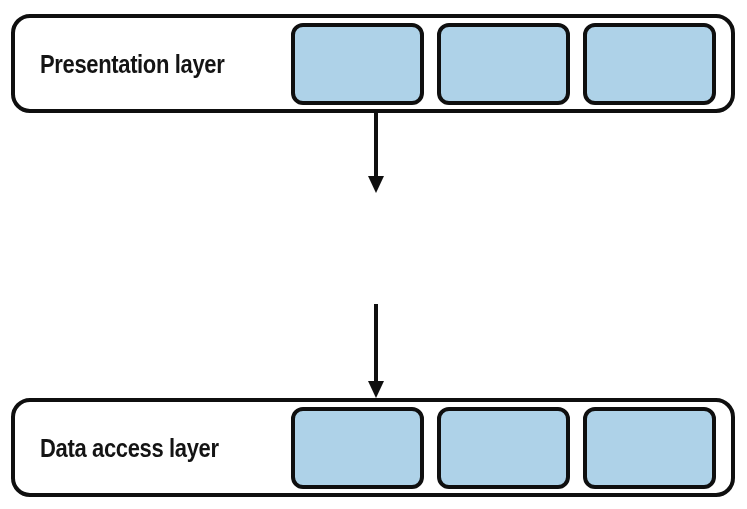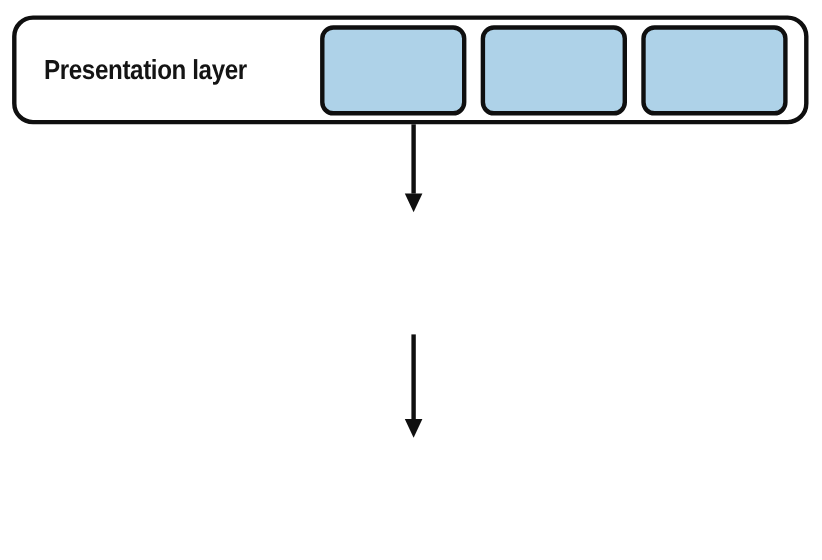--- a/index.html
+++ b/index.html
@@ -109,14 +109,22 @@
     <div class="shaft"></div>
     <div class="head"></div>
   </div>
 
 
   <div class="flow-arrow arrow-2">
     <div class="shaft"></div>
     <div class="head"></div>
   </div>
 
+  <div class="layer-band band-3">
+    <div class="layer-label">Data access layer</div>
+    <div class="component-row">
+      <div class="component-box"></div>
+      <div class="component-box"></div>
+      <div class="component-box"></div>
+    </div>
+  </div>
 
 </div>
 
 </body></html>

